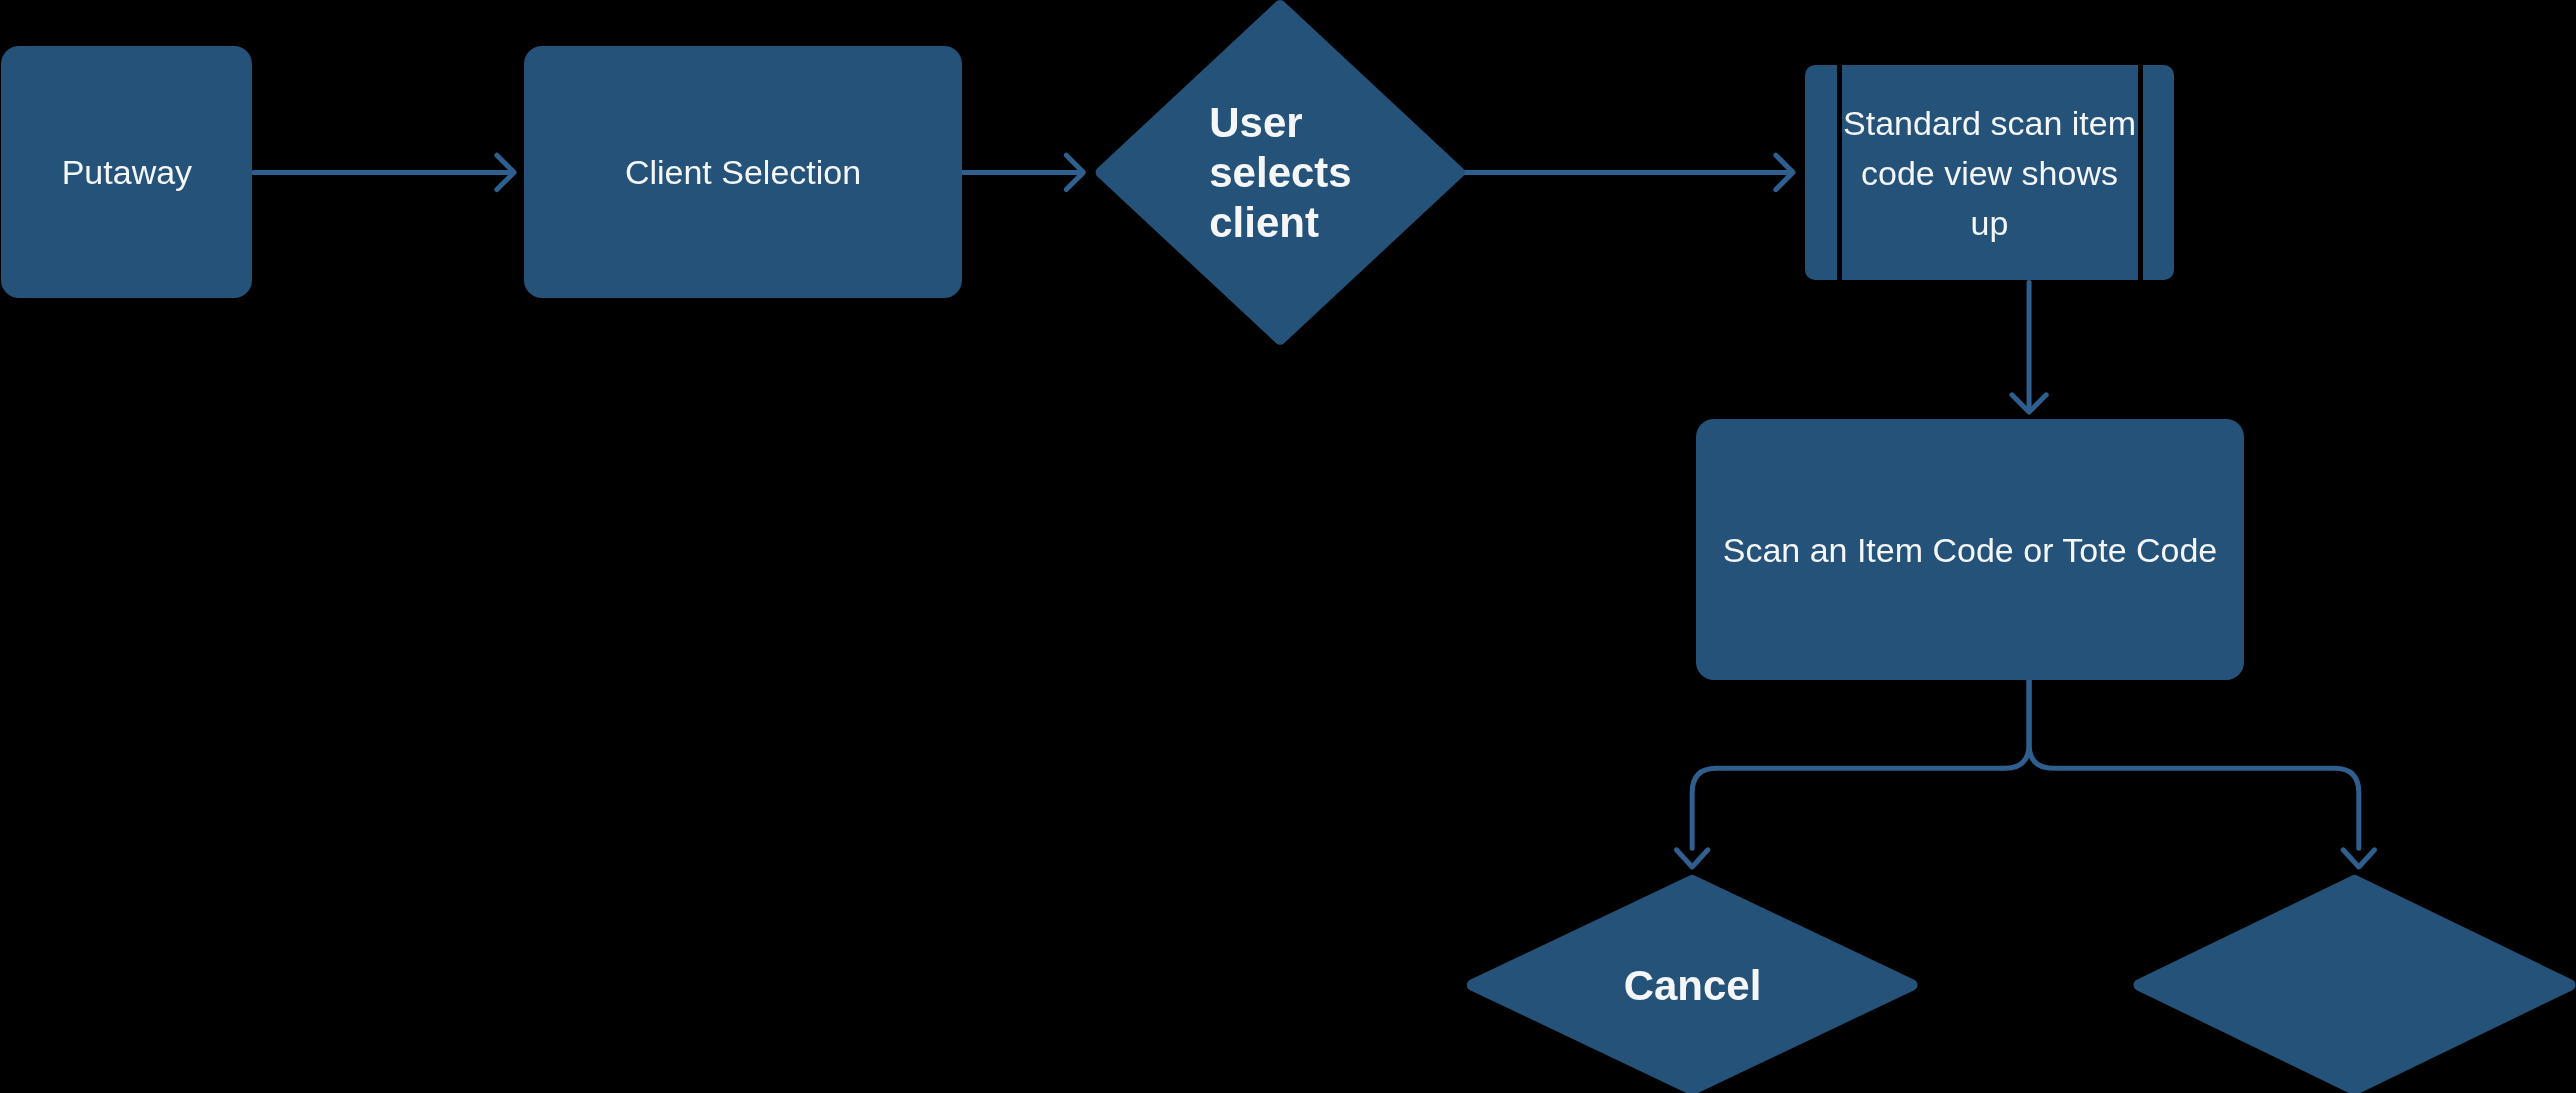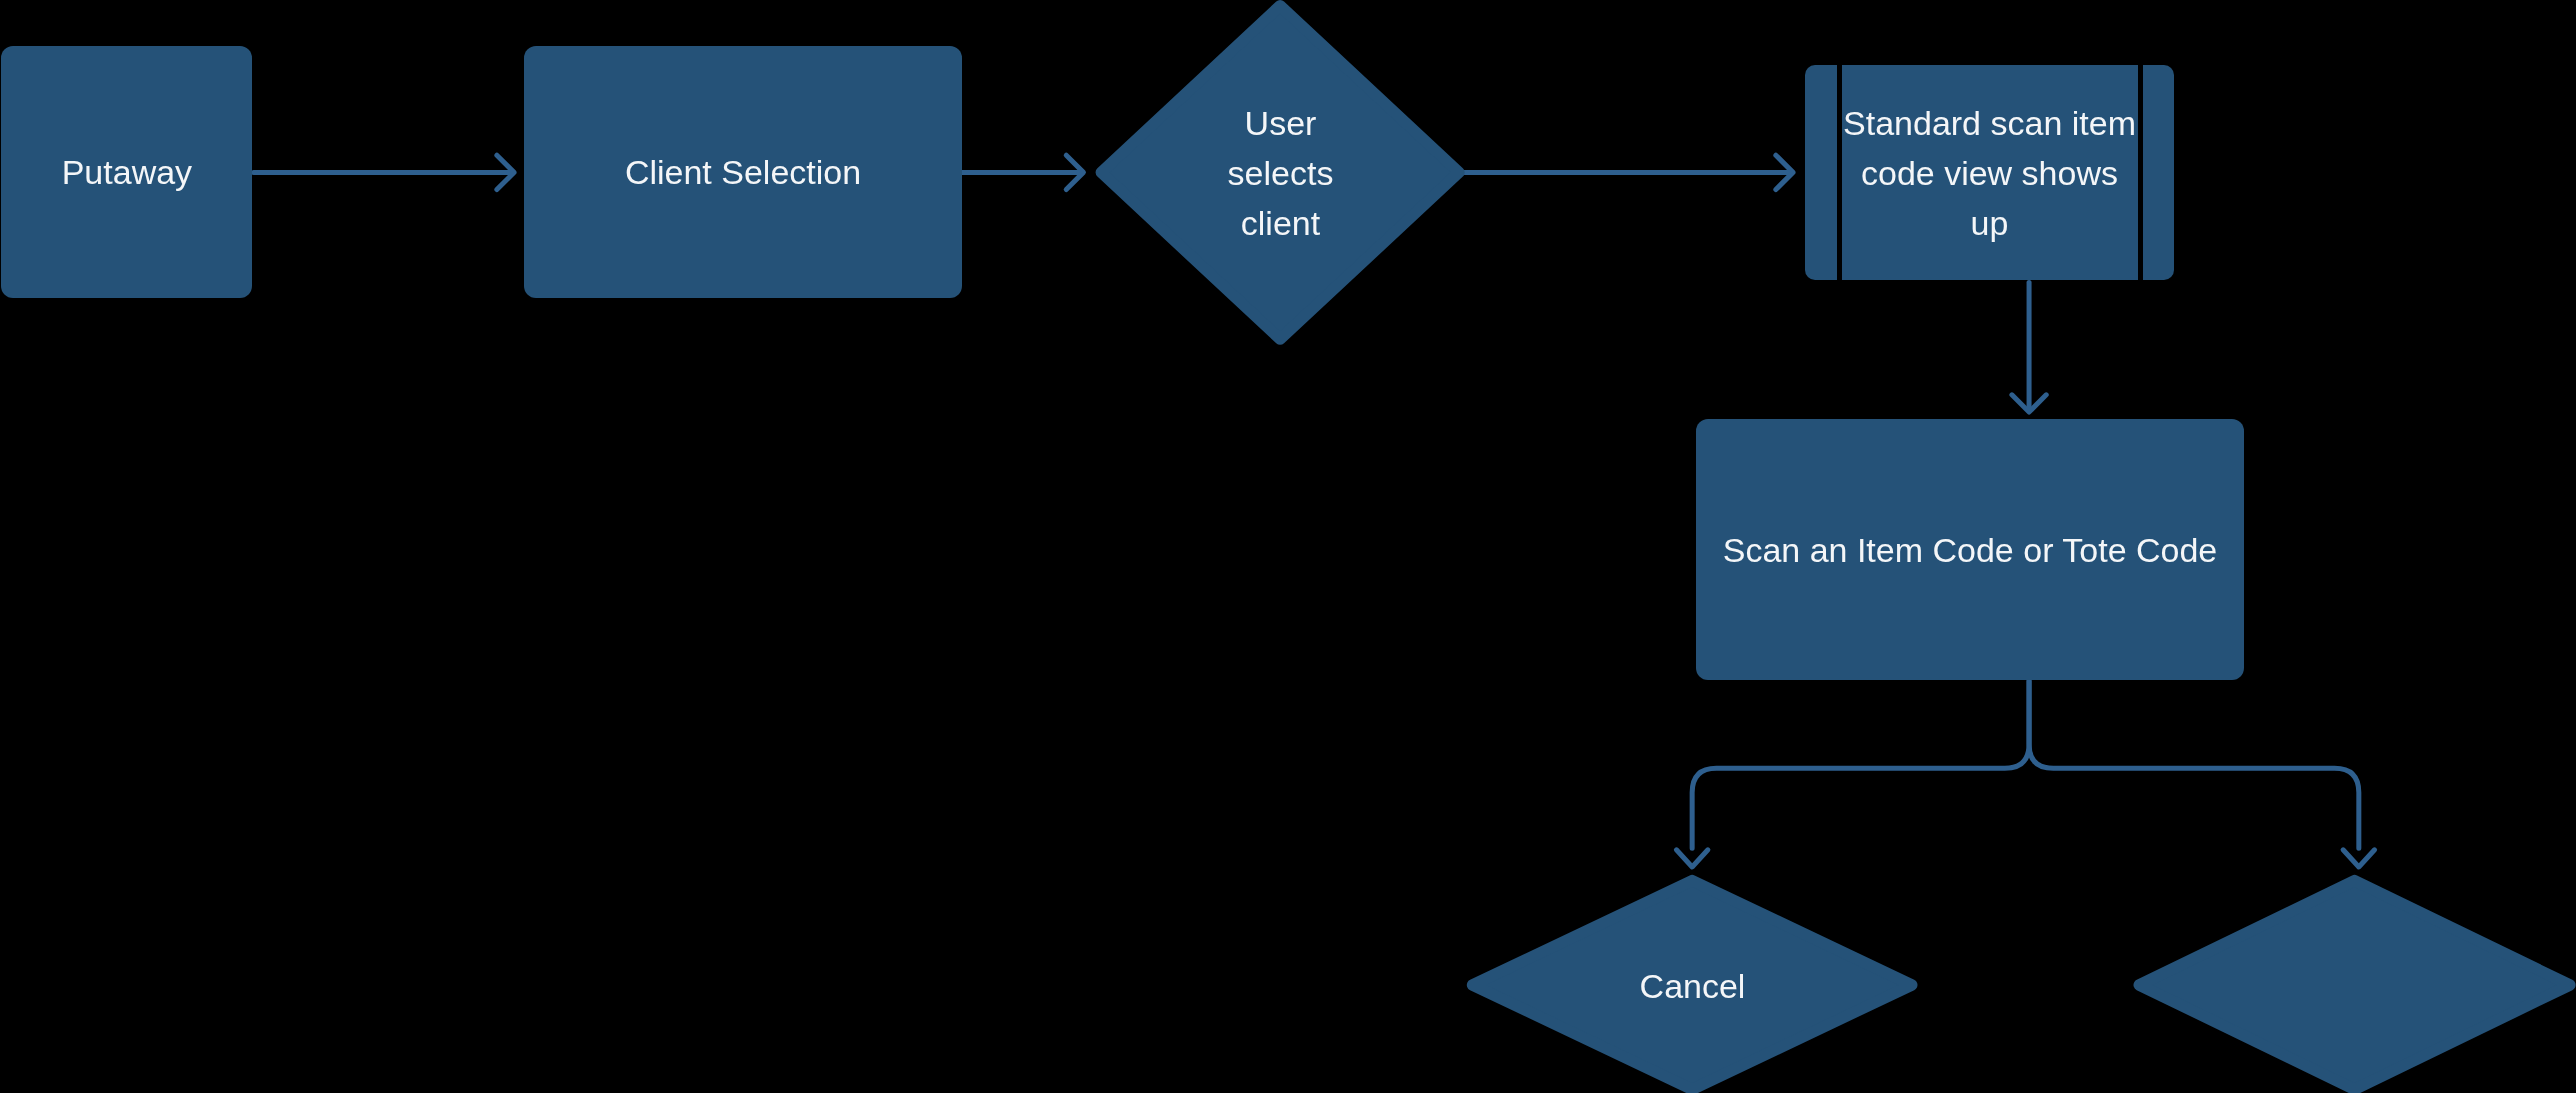--- a/index.html
+++ b/index.html
@@ -34,21 +34,21 @@
   }
   .diamond {
     fill: var(--node);
     stroke: var(--node);
     stroke-width: 16;
     stroke-linejoin: round;
   }
   .node {
     position: absolute;
     background: var(--node);
-    border-radius: 12px;
+    border-radius: 18px;
     display: flex;
     align-items: center;
     justify-content: center;
     color: var(--text);
     font-size: 34px;
     line-height: 50px;
     text-align: center;
     white-space: pre-line;
   }
   .node .lbl { display: block; }
@@ -59,25 +59,26 @@
     background: var(--bg);
   }
   .bar-left  { left: 31.5px; }
   .bar-right { right: 31px; }
   .diamond-label {
     position: absolute;
     display: flex;
     align-items: center;
     justify-content: center;
     color: var(--text);
-    font-size: 34px;
+    font-size: 42px;
     line-height: 50px;
-    text-align: center;
+    text-align: left;
     white-space: pre-line;
     pointer-events: none;
+    font-weight: bold;
   }
 </style>
 </head>
 <body>
 
 <div class="stage">
 
   <svg class="shape-layer" viewBox="0 0 3600 1528">
 
     <g>

